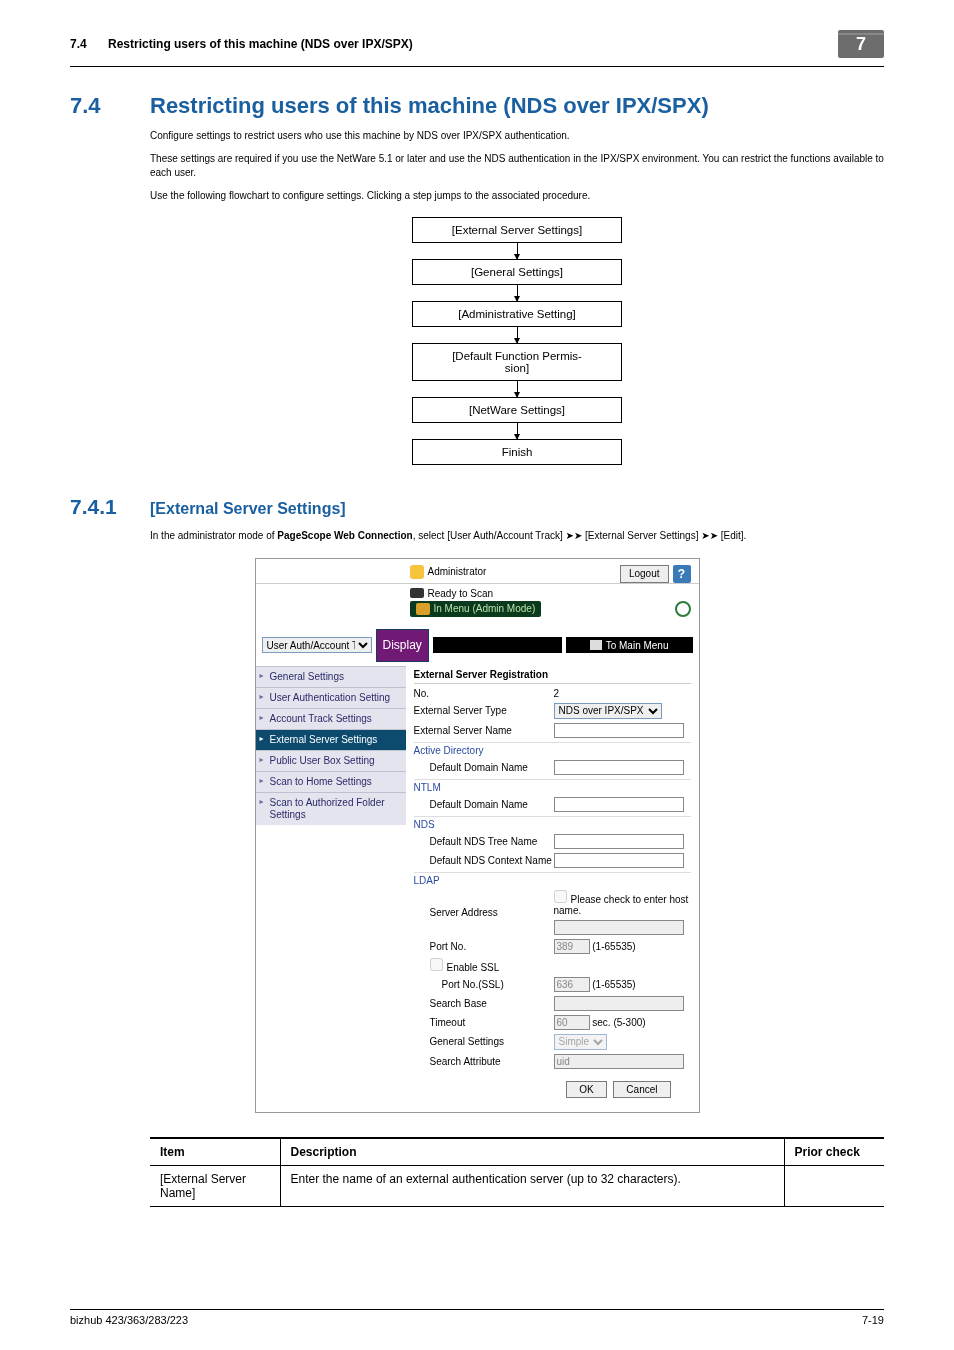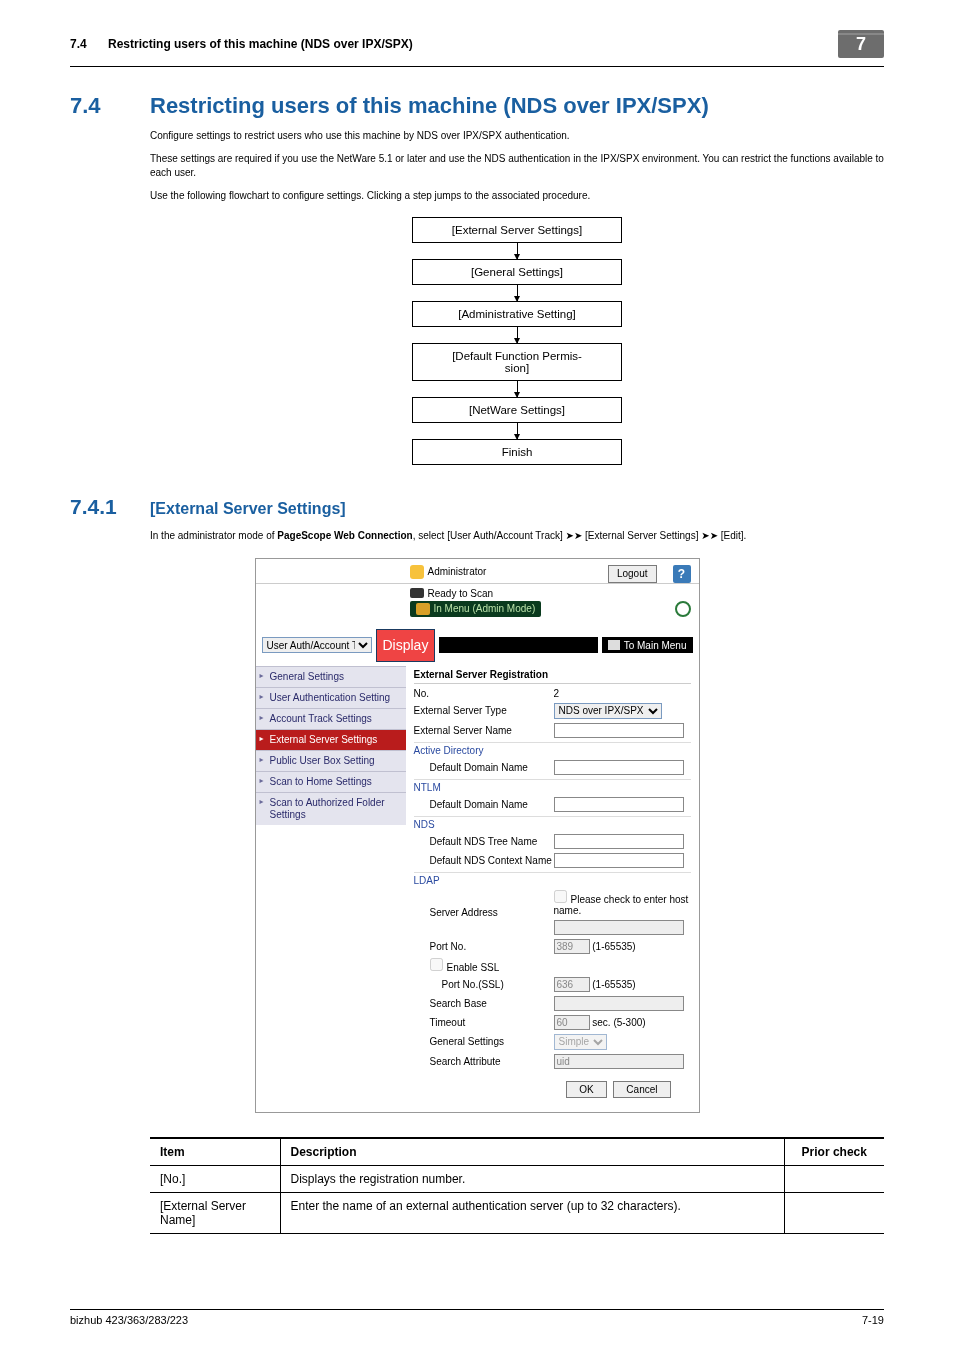--- a/index.html
+++ b/index.html
@@ -42,27 +42,27 @@
   .ss-menu-left { display: flex; align-items: center; gap: 4px; background: #0a3a1e; color: #b8e0a8; padding: 2px 6px; border-radius: 2px; }
   .ss-menu-left .ico { width: 14px; height: 12px; background: #d8a028; display: inline-block; border-radius: 2px; }
   .ss-refresh { width: 16px; height: 16px; border-radius: 50%; border: 2px solid #2a7a3a; position: relative; }
 
   .ss-body { display: flex; }
   .ss-sidebar { width: 150px; flex: 0 0 150px; }
   .ss-main { flex: 1; padding: 0 8px 10px 8px; }
 
   .ss-tabrow { display: flex; align-items: center; padding: 4px 6px; gap: 4px; }
   .ss-select { border: 1px solid #7a9ac0; font-size: 10px; height: 16px; width: 110px; }
-  .ss-disp-btn { background: #ef4444; color: #fff; border: 1px solid #1a3a60; font-size: 14px; padding: 1px 6px; height: 33px; }
+  .ss-disp-btn { background: #701a75; color: #fff; border: 1px solid #1a3a60; font-size: 12px; padding: 1px 6px; height: 33px; }
   .ss-blackbar { flex: 1; background: #000; height: 16px; }
-  .ss-tomain { background: #000; color: #fff; font-size: 10px; padding: 1px 6px; height: 16px; display: flex; align-items: center; gap: 4px; border: none; }
+  .ss-tomain { background: #000; color: #fff; font-size: 10px; padding: 1px 24px; height: 16px; display: flex; align-items: center; gap: 4px; border: none; }
   .ss-tomain .ico { width: 12px; height: 10px; background: #ddd; display: inline-block; }
 
   .ss-nav-item { padding: 4px 6px 4px 14px; border-top: 1px solid #c0c0d0; background: #e4e4ee; color: #2a2a6a; font-size: 10px; position: relative; line-height: 1.2; }
-  .ss-nav-item.active { background: #b91c1c; color: #fff; }
+  .ss-nav-item.active { background: #0c4a6e; color: #fff; }
   .ss-nav-item::before { content: "▸"; position: absolute; left: 4px; top: 4px; font-size: 8px; color: #6a6a9a; }
   .ss-nav-item.active::before { color: #fff; }
 
   .ss-form-title { font-weight: bold; padding: 3px 0; border-bottom: 1px solid #ccc; margin-bottom: 2px; }
   .ss-row { display: flex; padding: 2px 0; align-items: center; }
   .ss-row .lab { flex: 0 0 140px; }
   .ss-row .lab.indent { padding-left: 16px; }
   .ss-row .val { flex: 1; }
   .ss-section { color: #2a4aa0; padding: 2px 0; border-top: 1px solid #ddd; margin-top: 2px; }
   .ss-input { border: 1px solid #888; height: 15px; width: 130px; font-size: 10px; padding: 0 2px; background: #fff; }
@@ -72,21 +72,21 @@
   .ss-chk { margin-right: 4px; }
   .ss-footer-btns { text-align: right; padding: 10px 20px 4px 0; }
   .ss-btn { border: 1px solid #7a7a7a; background: #efefef; font-size: 10px; padding: 2px 12px; margin-left: 4px; }
 
   
   .desc-table { width: 100%; border-collapse: collapse; font-size: 12px; margin-left: 0; }
   .desc-table th, .desc-table td { border-left: none; border-right: none; border-top: 1px solid #000; border-bottom: 1px solid #000; padding: 6px 10px; text-align: left; vertical-align: top; }
   .desc-table th { font-weight: bold; }
   .desc-table th + th, .desc-table td + td { border-left: 1px solid #000; }
   .desc-table th:nth-child(1), .desc-table td:nth-child(1) { width: 130px; }
-  .desc-table th:nth-child(3), .desc-table td:nth-child(3) { width: 100px; text-align: center; }
+  .desc-table th:nth-child(3), .desc-table td:nth-child(3) { width: 100px; }
   .thick-top th { border-top: 2px solid #000; }
   .table-wrap { margin-left: 80px; }
 
   .footer { position: absolute; bottom: 24px; left: 70px; right: 70px; border-top: 1px solid #000; padding-top: 4px; display: flex; justify-content: space-between; font-size: 11px; }
 </style>
 </head>
 <body>
 
 <div class="page">
 
@@ -141,21 +141,21 @@
   <div class="screenshot">
     <div class="ss-head">
       <div style="flex:1">
         <div style="padding-left:146px">
           <div class="ss-admin">
             <span class="mini-icon"></span>
             <span>Administrator</span>
           </div>
         </div>
       </div>
-      <div style="display:flex; gap:16px; align-items:center">
+      <div style="display:flex; gap:4px; align-items:center">
         <button class="ss-logout">Logout</button>
         <div class="ss-help">?</div>
       </div>
     </div>
 
     <div class="ss-status">
       <div class="ss-ready">
         <span class="ico"></span>
         <span>Ready to Scan</span>
       </div>
@@ -296,25 +296,20 @@
 
   <div class="table-wrap">
     <table class="desc-table">
       <tbody>
           <tr class="thick-top">
         <th>Item</th>
         <th>Description</th>
         <th>Prior check</th>
       </tr>
       <tr>
-        <td>[No.]</td>
-        <td>Displays the registration number.</td>
-        <td></td>
-      </tr>
-      <tr>
         <td>[External Server Name]</td>
         <td>Enter the name of an external authentication server (up to 32 characters).</td>
         <td></td>
       </tr>
     </tbody>
       </table>
   </div>
 
   <div class="footer">
     <span>bizhub 423/363/283/223</span>

